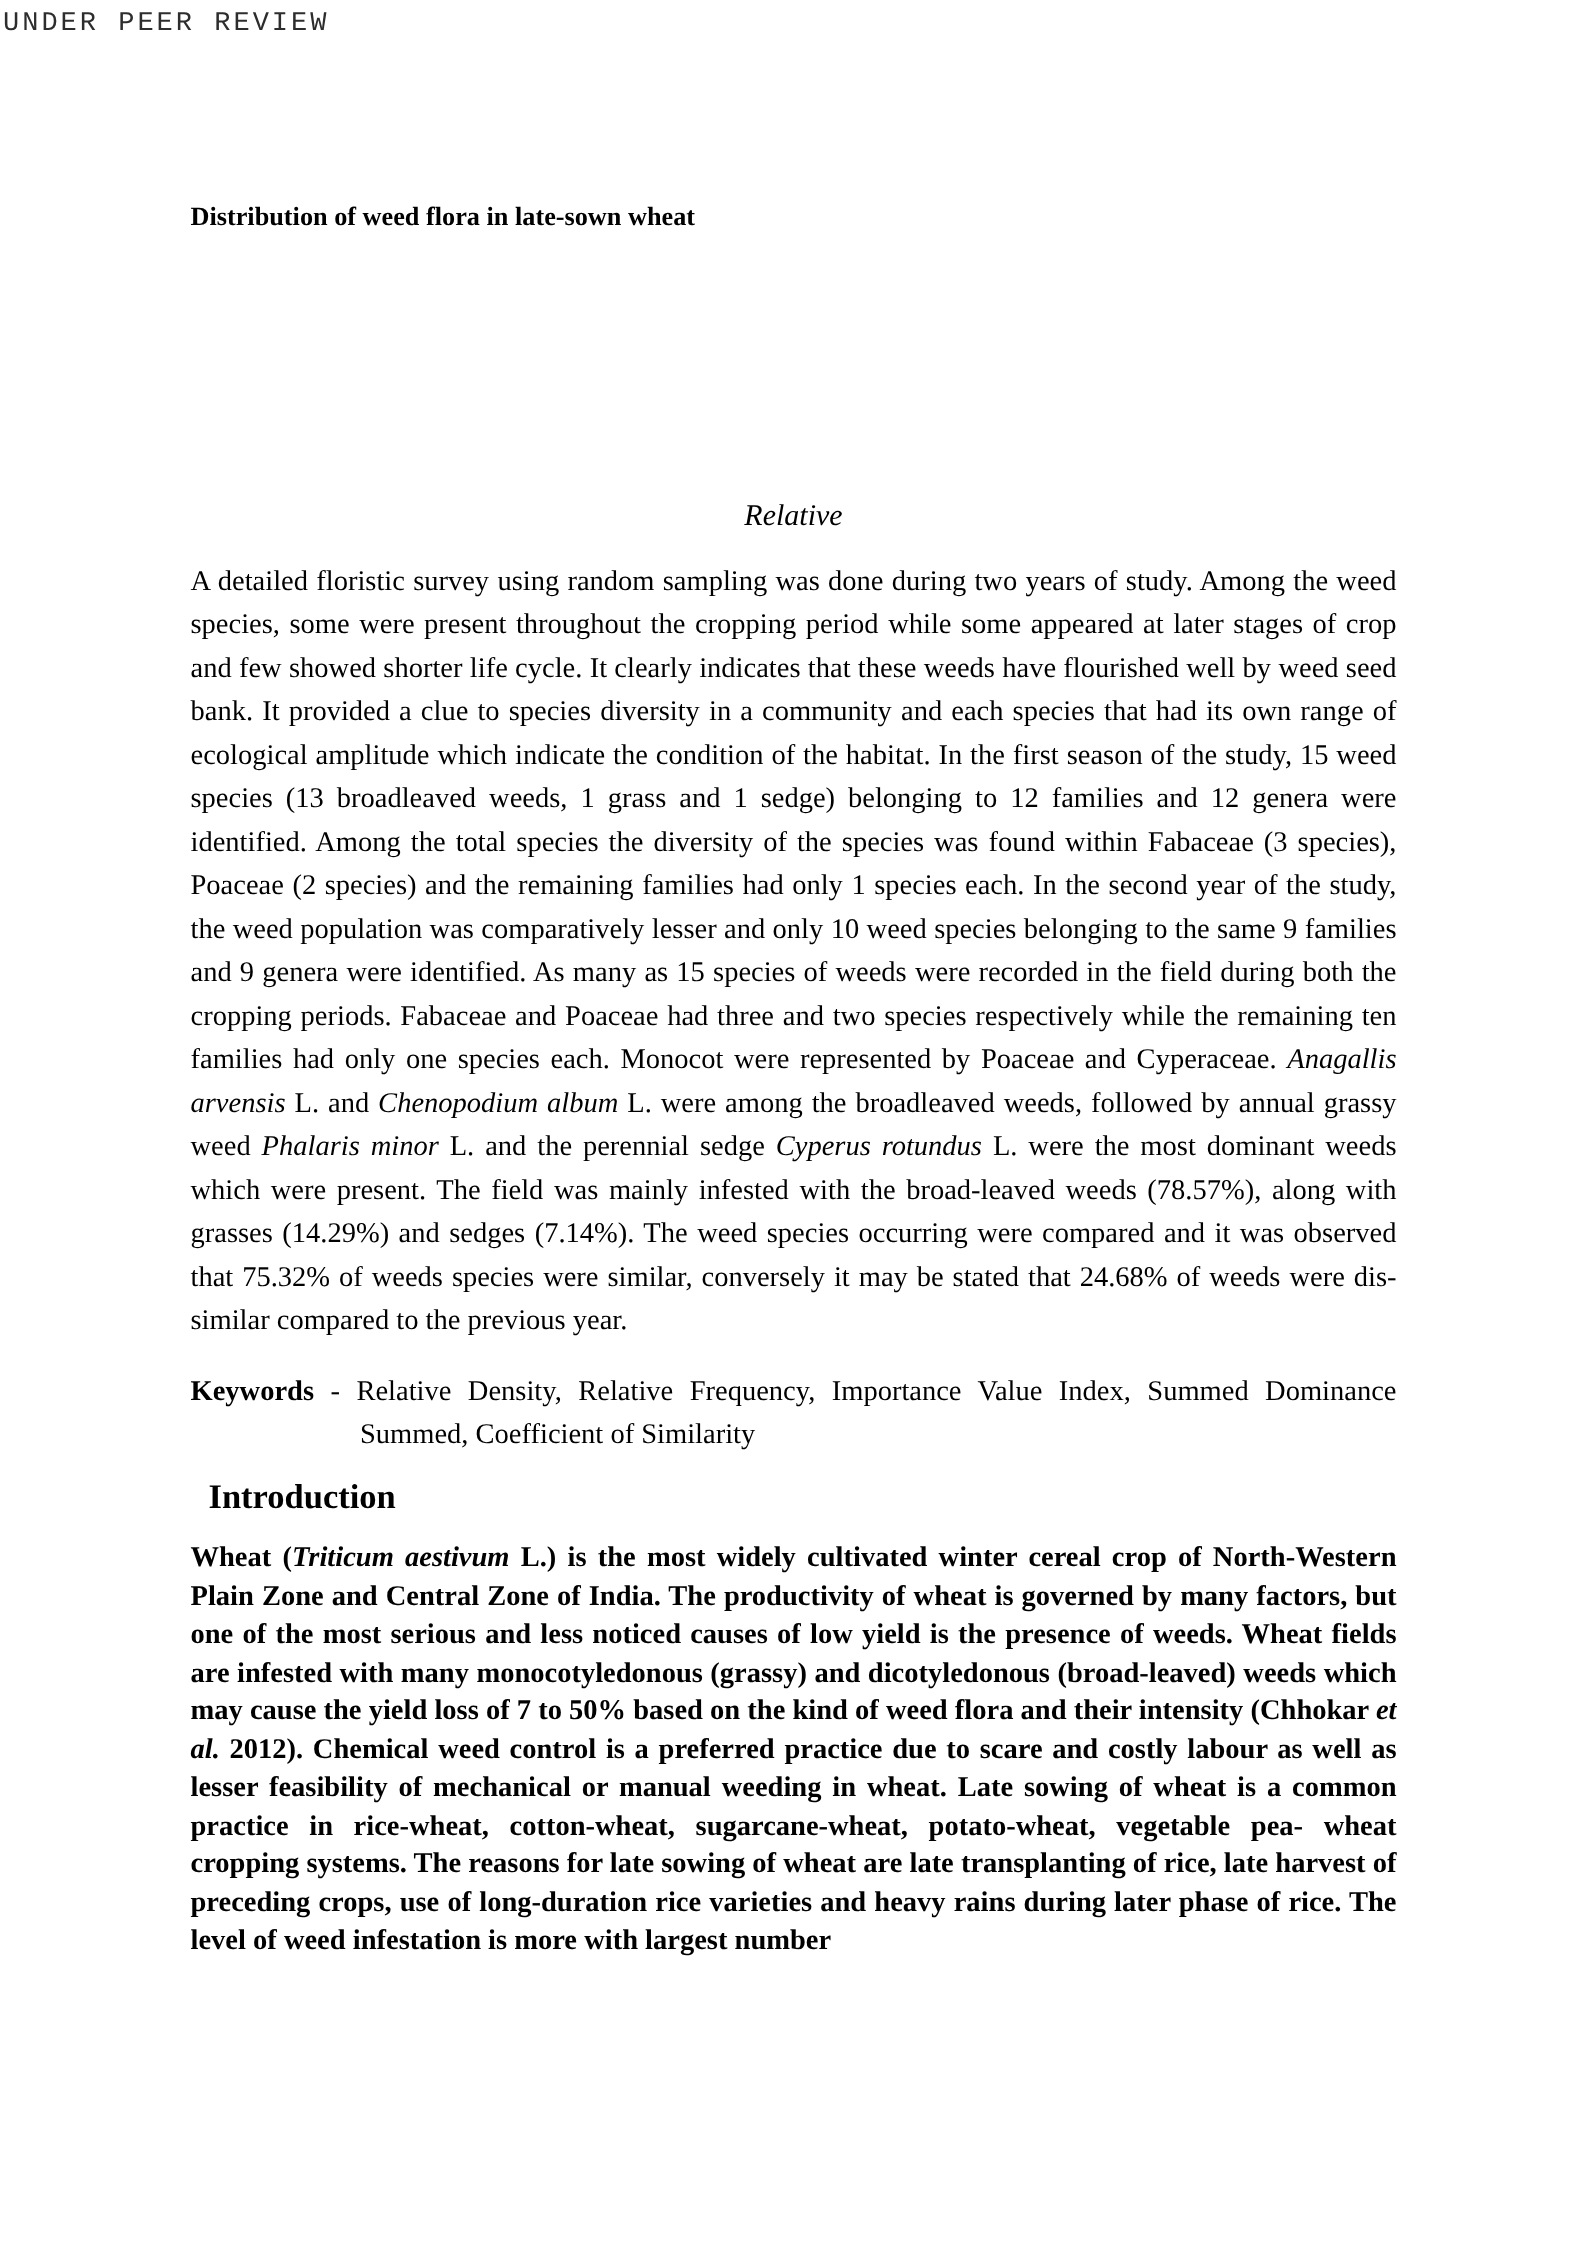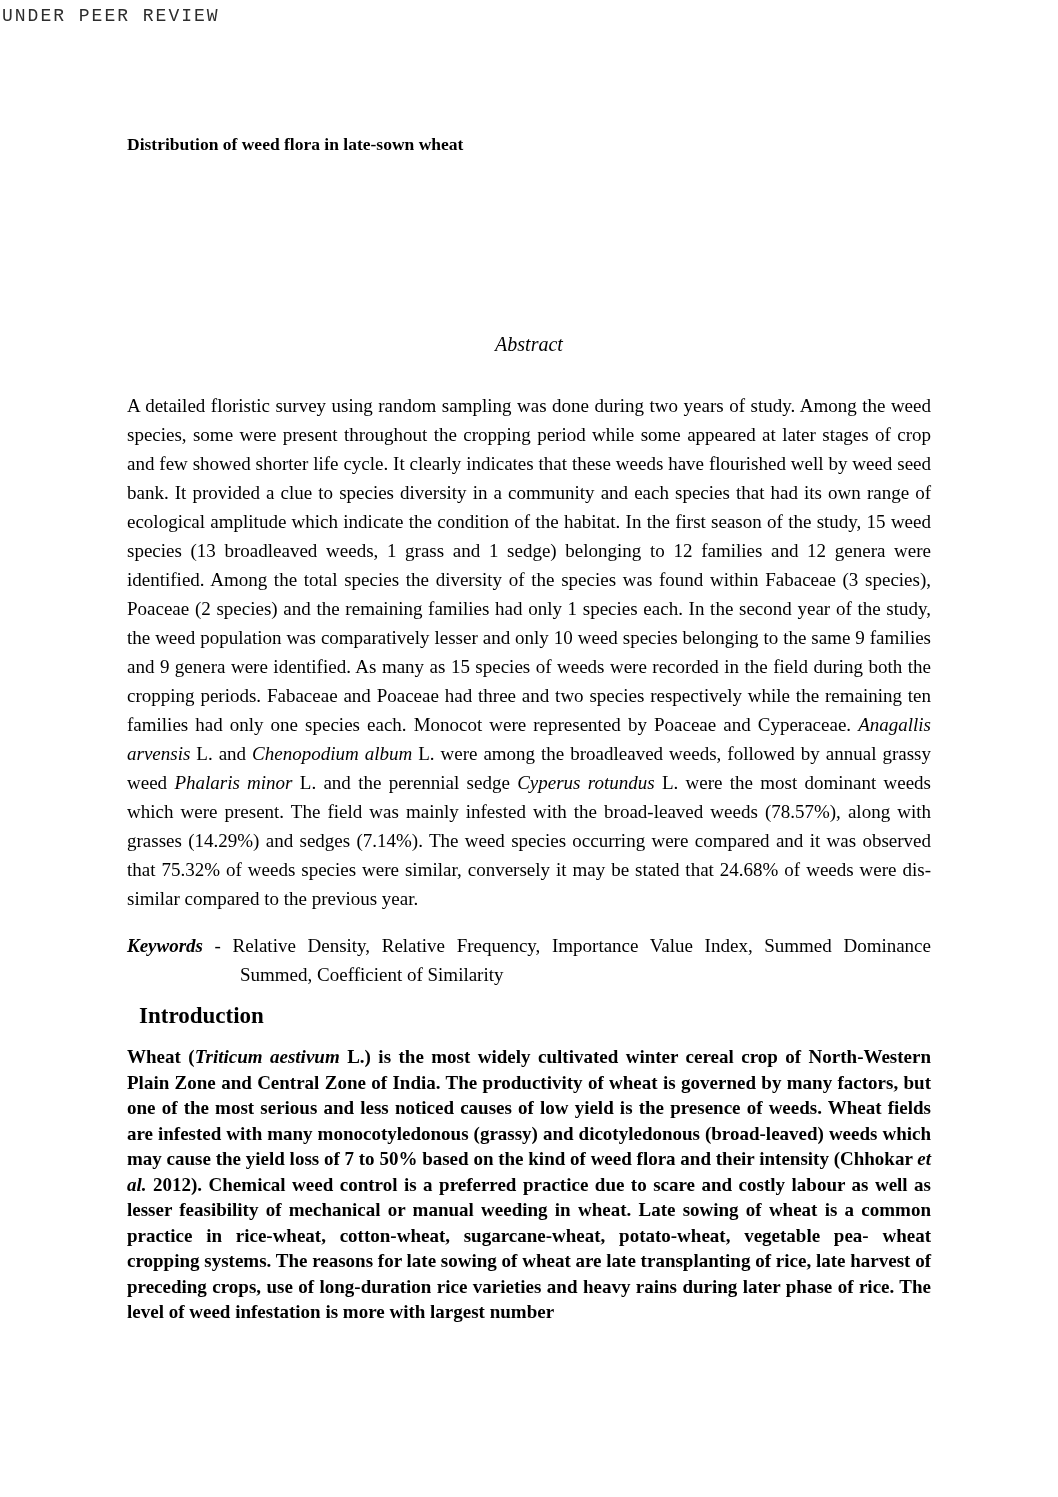--- a/index.html
+++ b/index.html
@@ -49,53 +49,53 @@
     font-weight: normal;
     font-style: italic;
     line-height: 23px;
   }
   .body-text {
     margin: 0;
     font-size: 19px;
     text-align: justify;
   }
   .abstract-paragraph {
-    margin-top: 35px;
+    margin-top: 17px;
     line-height: 29px;
   }
   .keywords-line {
     margin-top: 18px;
     line-height: 29px;
     padding-left: 113px;
     text-indent: -113px;
   }
   .section-heading {
     margin: 12px;
     font-size: 23px;
     font-weight: bold;
     line-height: 29px;
   }
   .intro-paragraph {
     margin-top: 14px;
     line-height: 25.5px;
     font-weight: bold;
   }
   .italic { font-style: italic; }
-  .bold { font-weight: bold; font-style: italic; }
+  .bold { font-weight: bold; }
 </style>
 </head>
 <body>
 
 <div class="page">
   <div class="watermark">UNDER PEER REVIEW</div>
 
   <main class="content">
     <h1 class="title">Distribution of weed flora in late-sown wheat</h1>
 
-    <h2 class="abstract-heading">Abstract</h2>
+    <h2 class="abstract-heading">Relative</h2>
 
     <p class="body-text abstract-paragraph"><span>A detailed floristic survey using random sampling was done during two years of study. Among the weed species, some were present throughout the cropping period while some appeared at later stages of crop and few showed shorter life cycle. It clearly indicates that these weeds have flourished well by weed seed bank. It provided a clue to species diversity in a community and each species that had its own range of ecological amplitude which indicate the condition of the habitat. In the first season of the study, 15 weed species (13 broadleaved weeds, 1 grass and 1 sedge) belonging to 12 families and 12 genera were identified. Among the total species the diversity of the species was found within Fabaceae (3 species), Poaceae (2 species) and the remaining families had only 1 species each. In the second year of the study, the weed population was comparatively lesser and only 10 weed species belonging to the same 9 families and 9 genera were identified. As many as 15 species of weeds were recorded in the field during both the cropping periods. Fabaceae and Poaceae had three and two species respectively while the remaining ten families had only one species each. Monocot were represented by Poaceae and Cyperaceae. </span><span class="italic">Anagallis arvensis</span><span> L. and </span><span class="italic">Chenopodium album</span><span> L. were among the broadleaved weeds, followed by annual grassy weed </span><span class="italic">Phalaris minor</span><span> L. and the perennial sedge </span><span class="italic">Cyperus rotundus</span><span> L. were the most dominant weeds which were present. The field was mainly infested with the broad-leaved weeds (78.57%), along with grasses (14.29%) and sedges (7.14%). The weed species occurring were compared and it was observed that 75.32% of weeds species were similar, conversely it may be stated that 24.68% of weeds were dis-similar compared to the previous year.</span></p>
 
     <p class="body-text keywords-line"><span class="bold">Keywords</span><span> - Relative Density, Relative Frequency, Importance Value Index, Summed Dominance Summed, Coefficient of Similarity</span></p>
 
     <h3 class="section-heading">Introduction</h3>
 
     <p class="body-text intro-paragraph"><span>Wheat (</span><span class="italic">Triticum aestivum</span><span> L.) is the most widely cultivated winter cereal crop of North-Western Plain Zone and Central Zone of India. The productivity of wheat is governed by many factors, but one of the most serious and less noticed causes of low yield is the presence of weeds. Wheat fields are infested with many monocotyledonous (grassy) and dicotyledonous (broad-leaved) weeds which may cause the yield loss of 7 to 50% based on the kind of weed flora and their intensity (Chhokar </span><span class="italic">et al.</span><span> 2012). Chemical weed control is a preferred practice due to scare and costly labour as well as lesser feasibility of mechanical or manual weeding in wheat. Late sowing of wheat is a common practice in rice-wheat, cotton-wheat, sugarcane-wheat, potato-wheat, vegetable pea- wheat cropping systems. The reasons for late sowing of wheat are late transplanting of rice, late harvest of preceding crops, use of long-duration rice varieties and heavy rains during later phase of rice. The level of weed infestation is more with largest number</span></p>
   </main>
 </div>

